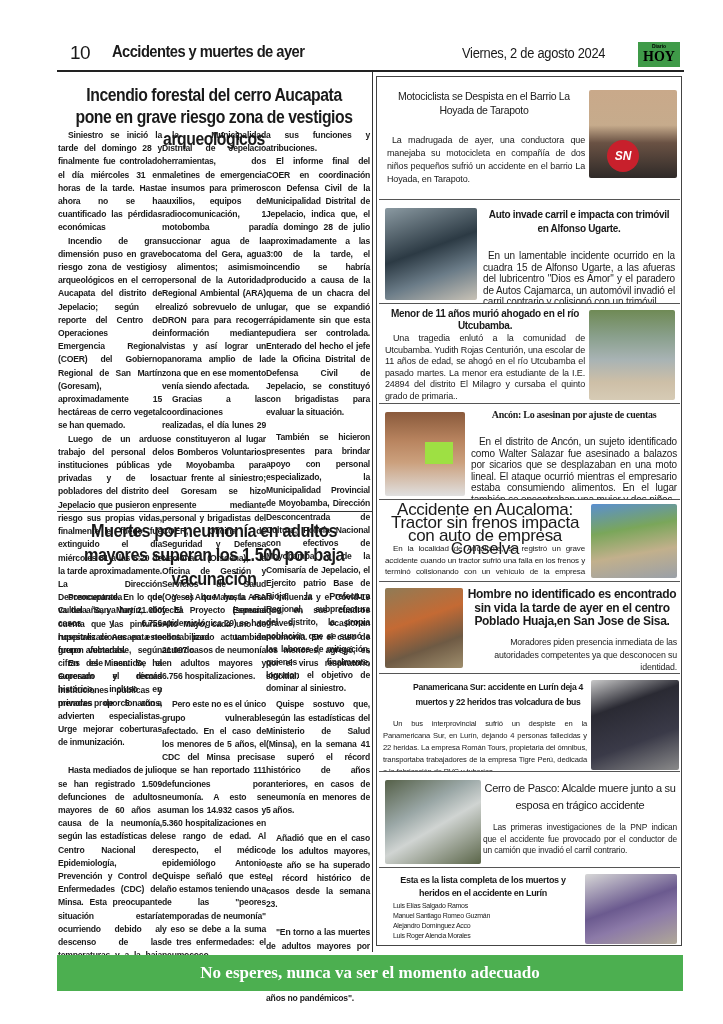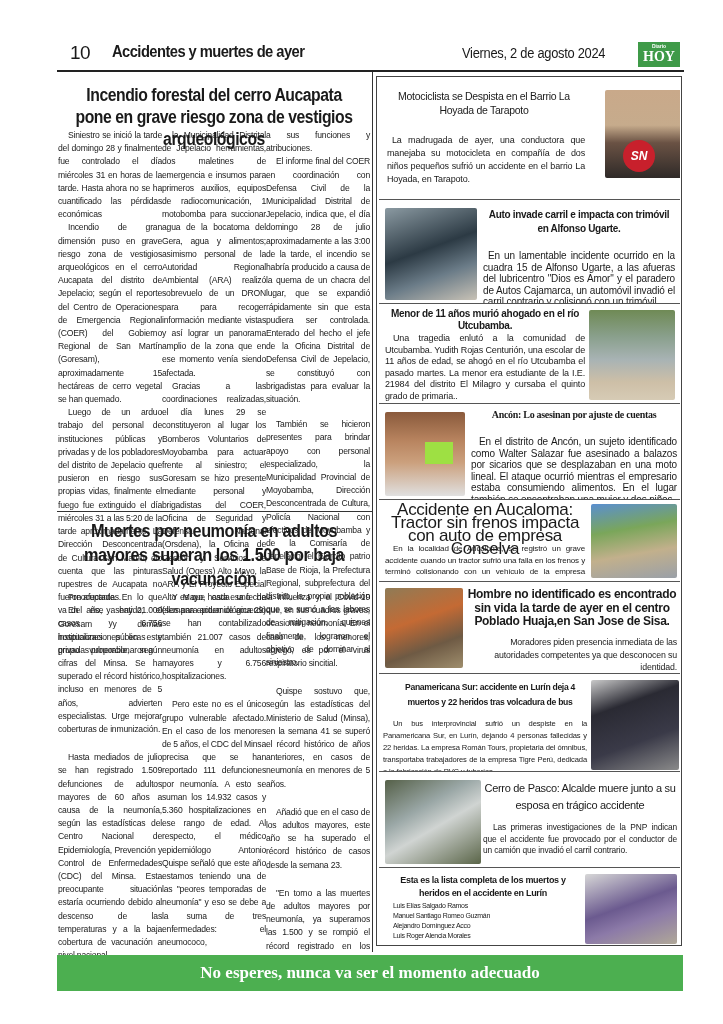--- a/index.html
+++ b/index.html
@@ -2,30 +2,30 @@
 <html><head>
 <meta charset="utf-8">
 <style>
   html, body { margin:0; padding:0; background:#ffffff; }
   body { width:723px; height:1024px; position:relative; overflow:hidden; font-family:"Liberation Sans", sans-serif; color:#1a1a1a; }
   .abs { position:absolute; }
   
   .page-num { left:70px; top:42px; font-size:19px; font-weight:normal; font-family:"Liberation Sans", sans-serif; letter-spacing:-0.5px; }
   .section-title { left:112px; top:43px; font-size:16px; font-weight:bold; letter-spacing:-0.6px; transform:scaleX(0.92); transform-origin:left; }
   .date { left:462px; top:45px; font-size:14px; letter-spacing:-0.3px; transform:scaleX(0.92); transform-origin:left; }
-  .logo { left:638px; top:42px; width:42px; height:25px; background:#3f9a48; color:#ffffff; text-align:center; }
+  .logo { left:638px; top:42px; width:42px; height:25px; background:#3f9a48; color:#000000; text-align:center; }
   .logo .small { font-size:5px; font-weight:bold; line-height:7px; display:block; padding-top:1px; }
   .logo .big { font-family:"Liberation Serif", serif; font-weight:bold; font-size:14px; line-height:14px; display:block; }
   .top-rule { left:57px; top:70px; width:627px; height:2px; background:#222; }
   .col-divider { left:372px; top:72px; width:1px; height:880px; background:#333; }
 
   
   .headline { text-align:center; font-weight:bold; letter-spacing:-0.5px; line-height:22px; }
   .h1 { left:58px; top:84px; width:312px; font-size:17.5px; transform:scaleX(0.9); transform-origin:center; }
-  .cols3 { display:flex; gap:0; }
+  .cols3 { display:flex; gap:0;font-weight:bold; }
   .col { flex:1; font-size:8.6px; line-height:13.2px; text-align:justify; letter-spacing:-0.2px; }
   .col p { margin:0; text-indent:10px; }
   .a1body { left:58px; top:129px; width:312px; }
   .mid-rule { left:57px; top:511px; width:315px; height:1px; background:#333; }
   .h2 { left:58px; top:519px; width:312px; font-size:17.5px; line-height:24px; transform:scaleX(0.93); transform-origin:center; }
   .a2body { left:58px; top:576px; width:312px; }
   .col.b p { margin:15px 0 14px 0; }
 
   
   .rbox-outer { left:376px; top:76px; width:306px; height:870px; border:1px solid #444; box-sizing:border-box; }
@@ -85,34 +85,34 @@
     <p>"En torno a las muertes de adultos mayores por neumonía, ya superamos las 1.500 y se rompió el récord registrado en los años no pandémicos".</p>
   </div>
 </div>
 <div class="abs col-divider"></div>
 
 <div class="abs rbox-outer"></div>
 
 <div class="item" style="top:79px;height:121px;">
   <div class="item-title" style="position:absolute;left:10px;top:10px;width:190px;font-weight:normal;font-size:10.5px;">Motociclista se Despista en el Barrio La Hoyada de Tarapoto</div>
   <div class="item-body" style="position:absolute;left:8px;top:55px;width:198px;font-size:9px;line-height:13px;text-indent:5px;">La madrugada de ayer, una conductora que manejaba su motocicleta en compañía de dos niños pequeños sufrió un accidente en el barrio La Hoyada, en Tarapoto.</div>
-  <div class="photo" style="left:226px;top:11px;width:88px;height:88px;background:linear-gradient(180deg,#c9a98a 0%,#c6ab8c 40%,#6a5244 60%,#2f2a28 100%);">
+  <div class="photo" style="left:210px;top:11px;width:88px;height:88px;background:linear-gradient(180deg,#c9a98a 0%,#c6ab8c 40%,#6a5244 60%,#2f2a28 100%);">
     <div style="position:absolute;left:18px;top:50px;width:32px;height:32px;border-radius:50%;background:#c8202c;color:#fff;font-weight:bold;font-size:12px;line-height:32px;text-align:center;font-style:italic;">SN</div>
   </div>
 </div>
 
 <div class="item" style="top:200px;height:104px;">
   <div class="photo" style="left:6px;top:8px;width:92px;height:92px;background:linear-gradient(160deg,#8b9aa2 0%,#2c3a44 45%,#6b7c88 70%,#c8c2b6 100%);"></div>
   <div class="item-title" style="position:absolute;left:104px;top:8px;width:192px;">Auto invade carril e impacta con trimóvil en Alfonso Ugarte.</div>
   <div class="item-body" style="position:absolute;left:104px;top:50px;width:192px;text-indent:5px;">En un lamentable incidente ocurrido en la cuadra 15 de Alfonso Ugarte, a las afueras del lubricentro "Dios es Amor" y el paradero de Autos Cajamarca, un automóvil invadió el carril contrario y colisionó con un trimóvil.</div>
 </div>
 
 <div class="item" style="top:304px;height:100px;">
   <div class="item-title" style="position:absolute;left:6px;top:4px;width:200px;line-height:12px;">Menor de 11 años murió ahogado en el río Utcubamba.</div>
-  <div class="item-body" style="position:absolute;left:6px;top:29px;width:200px;font-size:9px;line-height:11.5px;text-indent:8px;">Una tragedia enlutó a la comunidad de Utcubamba. Yudith Rojas Centurión, una escolar de 11 años de edad, se ahogó en el río Utcubamba el pasado martes. La menor era estudiante de la I.E. 21984 del distrito El Milagro y cursaba el quinto grado de primaria..</div>
+  <div class="item-body" style="position:absolute;left:6px;top:29px;width:200px;font-size:9px;line-height:11.5px;text-indent:8px;">Una tragedia enlutó a la comunidad de Utcubamba. Yudith Rojas Centurión, una escolar de 11 años de edad, se ahogó en el río Utcubamba el pasado martes. La menor era estudiante de la I.E. 24894 del distrito El Milagro y cursaba el quinto grado de primaria..</div>
   <div class="photo" style="left:210px;top:6px;width:86px;height:90px;background:linear-gradient(180deg,#6f8a55 0%,#8aa08d 30%,#a8b3b4 55%,#cdbfa7 80%,#d6cbb5 100%);"></div>
 </div>
 
 <div class="item" style="top:404px;height:96px;">
   <div class="photo" style="left:6px;top:8px;width:80px;height:84px;background:linear-gradient(180deg,#8a5a3c 0%,#b98560 35%,#cba07d 60%,#e0e0e0 100%);">
     <div style="position:absolute;left:40px;top:30px;width:28px;height:22px;background:#9ee043;"></div>
   </div>
   <div class="item-title" style="position:absolute;left:92px;top:4px;width:206px;font-family:Liberation Serif, serif;">Ancón: Lo asesinan por ajuste de cuentas</div>
   <div class="item-body" style="position:absolute;left:92px;top:32px;width:206px;text-indent:8px;">En el distrito de Ancón, un sujeto identificado como Walter Salazar fue asesinado a balazos por sicarios que se desplazaban en una moto lineal. El ataque ocurrió mientras el empresario estaba consumiendo alimentos. En el lugar también se encontraban una mujer y dos niños.</div>
 </div>
@@ -123,21 +123,21 @@
   <div class="photo" style="left:212px;top:4px;width:86px;height:74px;background:linear-gradient(170deg,#5a8fd0 0%,#7aa65a 35%,#c2b08c 65%,#9aa0a8 100%);"></div>
 </div>
 
 <div class="item" style="top:582px;height:92px;">
   <div class="photo" style="left:6px;top:6px;width:78px;height:80px;background:linear-gradient(160deg,#8f7b56 0%,#c46a34 40%,#6e5a44 70%,#9f8e6d 100%);"></div>
   <div class="item-title" style="position:absolute;left:88px;top:6px;width:210px;font-size:12px;line-height:13.5px;">Hombre no identificado es encontrado sin vida la tarde de ayer en el centro Poblado Huaja,en San Jose de Sisa.</div>
   <div class="item-body" style="position:absolute;left:88px;top:54px;width:210px;font-size:8.8px;line-height:12.5px;text-align:right;">Moradores piden presencia inmediata de las autoridades competentes ya que desconocen su identidad.</div>
 </div>
 
 <div class="item" style="top:674px;height:98px;">
-  <div class="item-title" style="position:absolute;left:16px;top:6px;width:190px;font-size:8.6px;line-height:15px;">Panamericana Sur: accidente en Lurín deja 4 muertos y 22 heridos tras volcadura de bus</div>
+  <div class="item-title" style="position:absolute;left:24px;top:6px;width:190px;font-size:8.6px;line-height:15px;">Panamericana Sur: accidente en Lurín deja 4 muertos y 22 heridos tras volcadura de bus</div>
   <div class="item-body" style="position:absolute;left:4px;top:44px;width:204px;font-size:7.6px;line-height:12px;text-indent:10px;">Un bus interprovincial sufrió un despiste en la Panamericana Sur, en Lurín, dejando 4 personas fallecidas y 22 heridas. La empresa Román Tours, propietaria del ómnibus, transportaba trabajadores de la empresa Tigre Perú, dedicada a la fabricación de PVC y tuberías.</div>
   <div class="photo" style="left:212px;top:6px;width:88px;height:90px;background:linear-gradient(160deg,#c9c9c9 0%,#2a2a33 30%,#3a3a48 65%,#8a8a8a 100%);"></div>
 </div>
 
 <div class="item" style="top:772px;height:96px;">
   <div class="photo" style="left:6px;top:8px;width:96px;height:84px;background:linear-gradient(150deg,#556048 0%,#9aa7a6 35%,#d0d4d2 55%,#5a6548 100%);"></div>
   <div class="item-title" style="position:absolute;left:104px;top:8px;width:194px;font-weight:normal;font-size:11px;line-height:17px;">Cerro de Pasco: Alcalde muere junto a su esposa en trágico accidente</div>
   <div class="item-body" style="position:absolute;left:104px;top:50px;width:194px;font-size:8.4px;line-height:11.5px;text-indent:10px;">Las primeras investigaciones de la PNP indican que el accidente fue provocado por el conductor de un camión que invadió el carril contrario.</div>
 </div>
 

